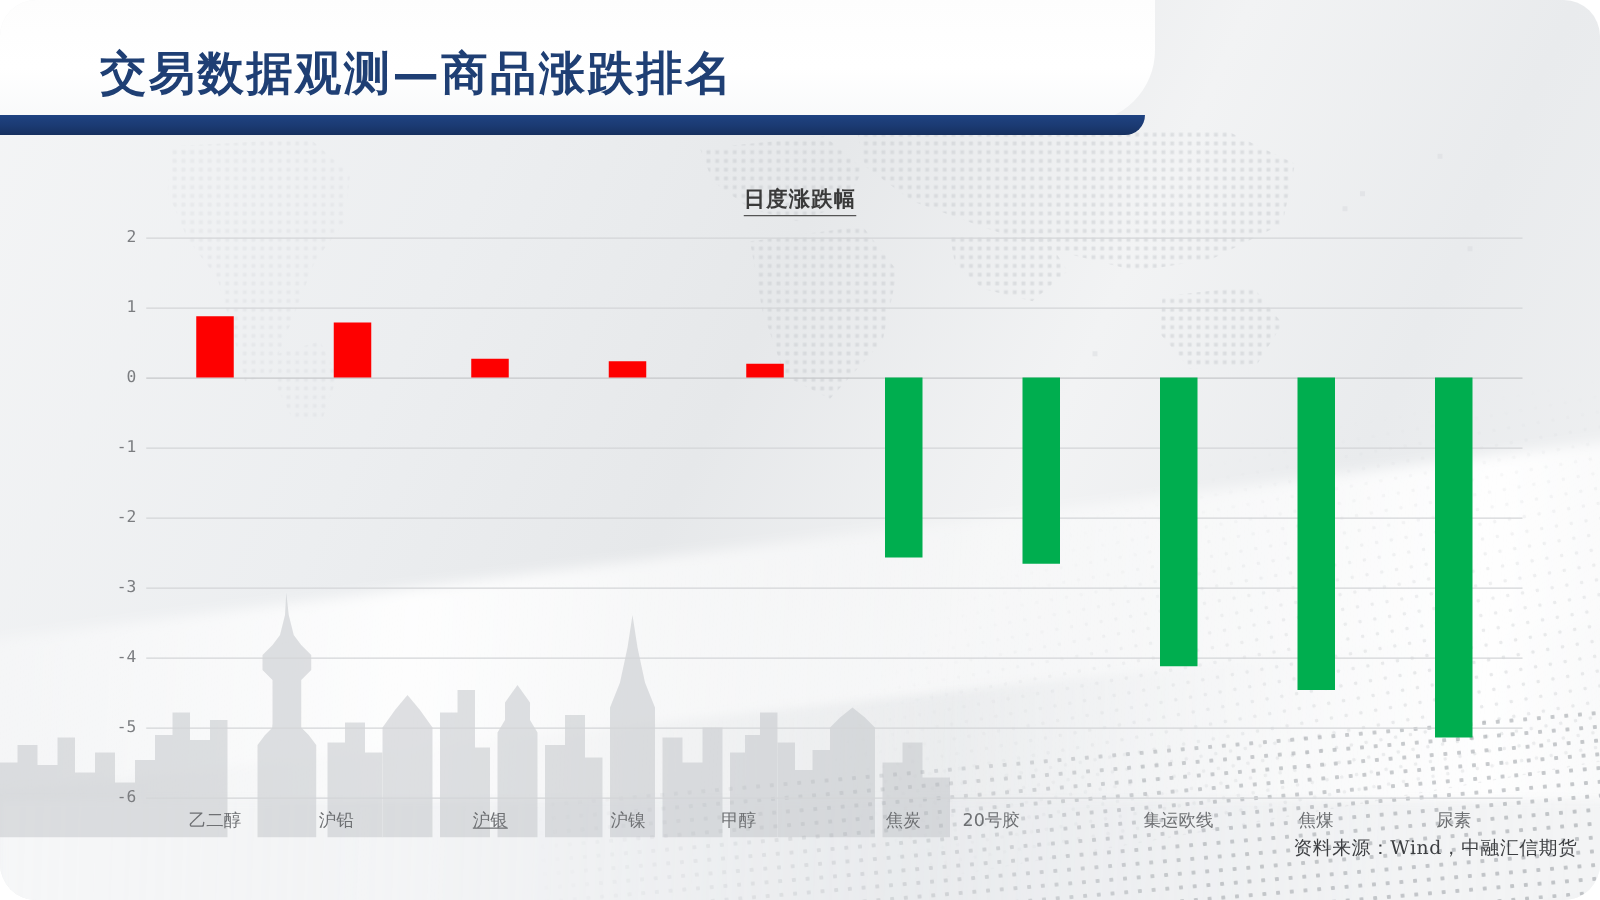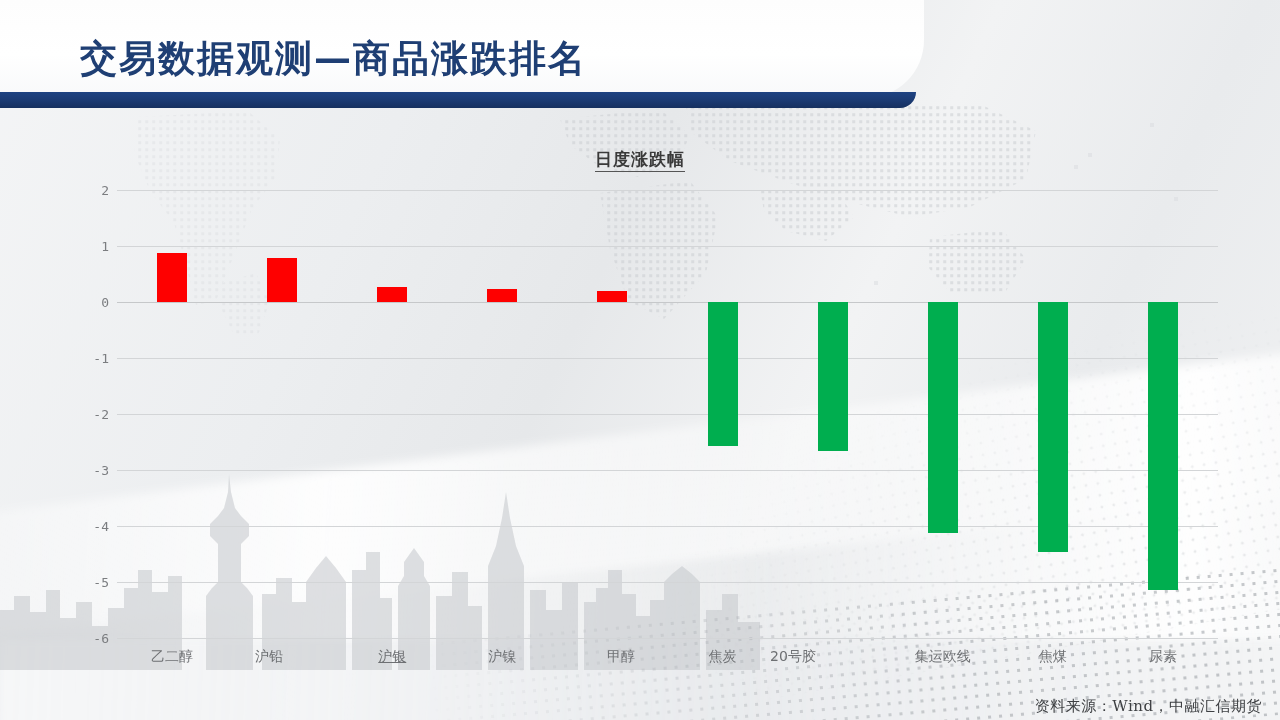--- a/index.html
+++ b/index.html
@@ -10,20 +10,21 @@
     background:#ffffff;
     position:relative;
   }
 
   
   #slide {
     position:absolute; left:0; top:0; width:1280px; height:720px;
     background:
       linear-gradient(115deg, #f4f5f6 0%, #eceef0 28%, #e6e8ea 45%, #f2f3f4 62%, #e9ebed 78%, #f1f2f3 100%);
     overflow:hidden;
+    border-radius:29px;
   }
 
   
   .sweep { position:absolute; pointer-events:none; }
   .sweep-a {
     left:-180px; top:430px; width:1700px; height:360px;
     background:linear-gradient(100deg, rgba(255,255,255,0) 0%, rgba(255,255,255,.92) 30%, rgba(255,255,255,.35) 55%, rgba(255,255,255,.95) 80%, rgba(255,255,255,0) 100%);
     transform:rotate(-7deg);
     filter:blur(5px);
   }
@@ -116,21 +117,21 @@
   .bar.down { background:#00ae4f; }
   .xlabel {
     position:absolute; top:458px; width:140px; text-align:center;
     font-size:14px; color:#6e7073;
     transform:translateX(-70px);
     font-family:"DejaVu Sans","Liberation Sans",sans-serif;
   }
 
   
   #source {
-    position:absolute; right:18px; bottom:4px;
+    position:absolute; right:18px; bottom:32px;
     font-family:"DejaVu Serif","Liberation Serif",serif;
     font-size:15px; color:#3d3f42;
     letter-spacing:.5px;
     white-space:nowrap;
   }
 </style>
 </head>
 <body>
 
 <div id="slide">
@@ -231,21 +232,21 @@
         <div class="ylabel" style="top: 448px;">-6</div>
         <div class="bar up" title="乙二醇 0.87" style="left: 40.05px; top: 63.28px; height: 48.72px; background: rgb(254, 0, 0);"></div>
         <div class="xlabel" style="left: 55.05px;">乙二醇</div>
         <div class="bar up" title="沪铅 0.78" style="left: 150.15px; top: 68.32px; height: 43.68px; background: rgb(254, 0, 0);"></div>
         <div class="xlabel" style="left: 152px;">沪铅</div>
         <div class="bar up" title="沪银 0.26" style="left: 260.25px; top: 97.44px; height: 14.56px; background: rgb(254, 0, 0);"></div>
         <div class="xlabel" style="left: 275.25px; text-decoration: underline;">沪银</div>
         <div class="bar up" title="沪镍 0.23" style="left: 370.35px; top: 99.12px; height: 12.88px; background: rgb(254, 0, 0);"></div>
         <div class="xlabel" style="left: 385.35px;">沪镍</div>
         <div class="bar up" title="甲醇 0.19" style="left: 480.45px; top: 101.36px; height: 10.64px; background: rgb(254, 0, 0);"></div>
-        <div class="xlabel" style="left: 504px;">甲醇</div>
+        <div class="xlabel" style="left: 474px;">甲醇</div>
         <div class="bar down" title="焦炭 -2.58" style="left: 590.55px; top: 112px; height: 144.48px; background: rgb(0, 174, 79);"></div>
         <div class="xlabel" style="left: 605.55px;">焦炭</div>
         <div class="bar down" title="20号胶 -2.66" style="left: 700.65px; top: 112px; height: 148.96px; background: rgb(0, 174, 79);"></div>
         <div class="xlabel" style="left: 676px;">20号胶</div>
         <div class="bar down" title="集运欧线 -4.12" style="left: 810.75px; top: 112px; height: 230.72px; background: rgb(0, 174, 79);"></div>
         <div class="xlabel" style="left: 825.75px; font-family: Liberation Serif, serif;">集运欧线</div>
         <div class="bar down" title="焦煤 -4.47" style="left: 920.85px; top: 112px; height: 250.32px; background: rgb(0, 174, 79);"></div>
         <div class="xlabel" style="left: 935.85px;">焦煤</div>
         <div class="bar down" title="尿素 -5.15" style="left: 1030.95px; top: 112px; height: 288.4px; background: rgb(0, 174, 79);"></div>
         <div class="xlabel" style="left: 1045.95px;">尿素</div>

